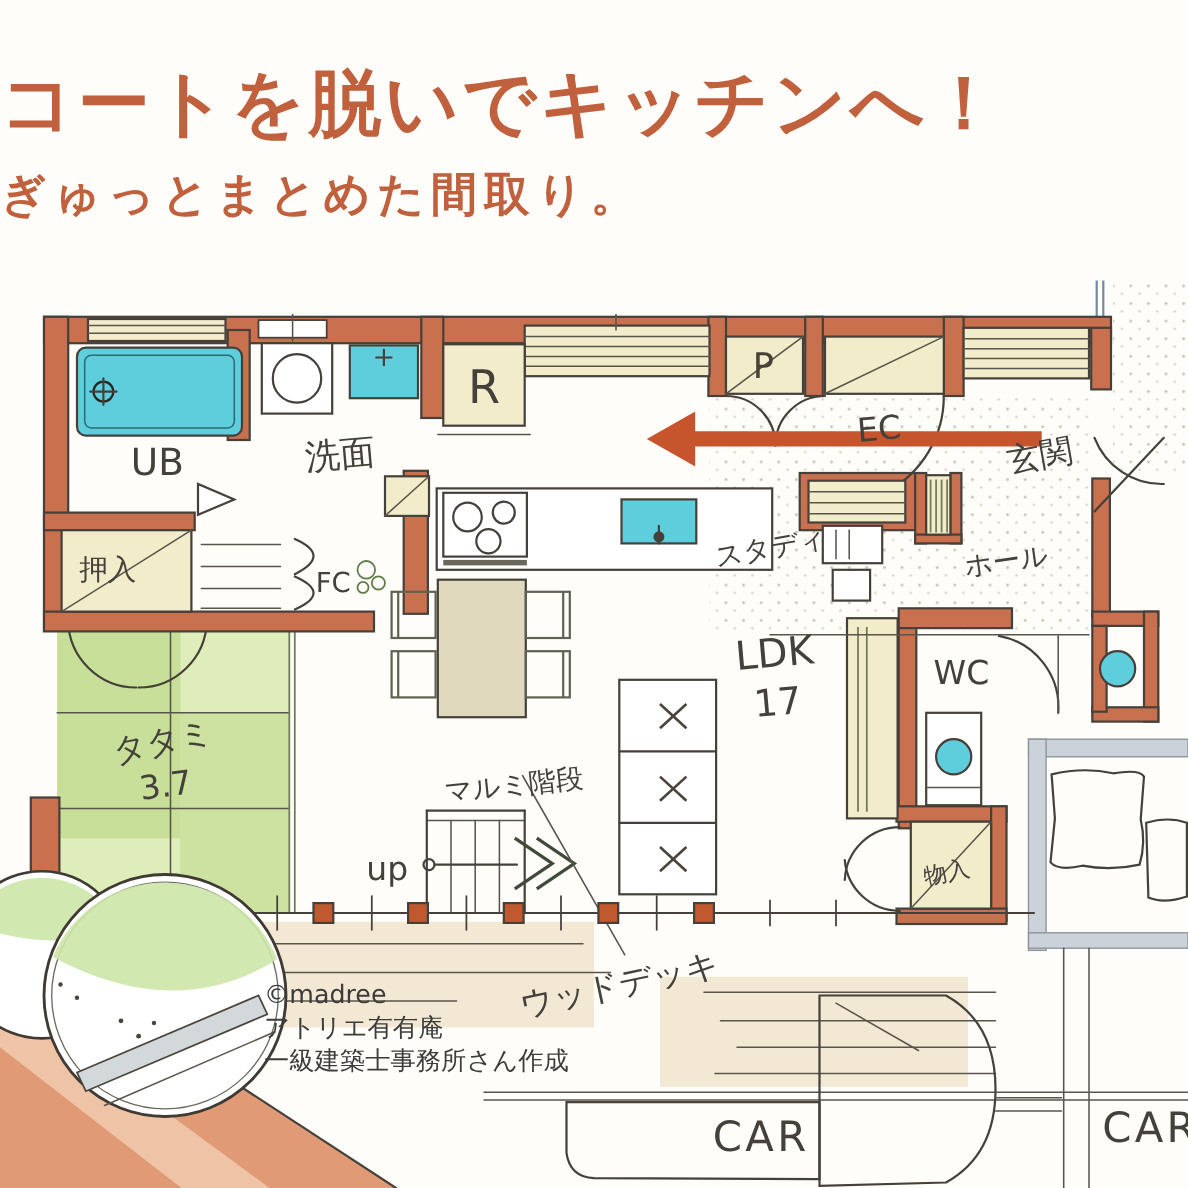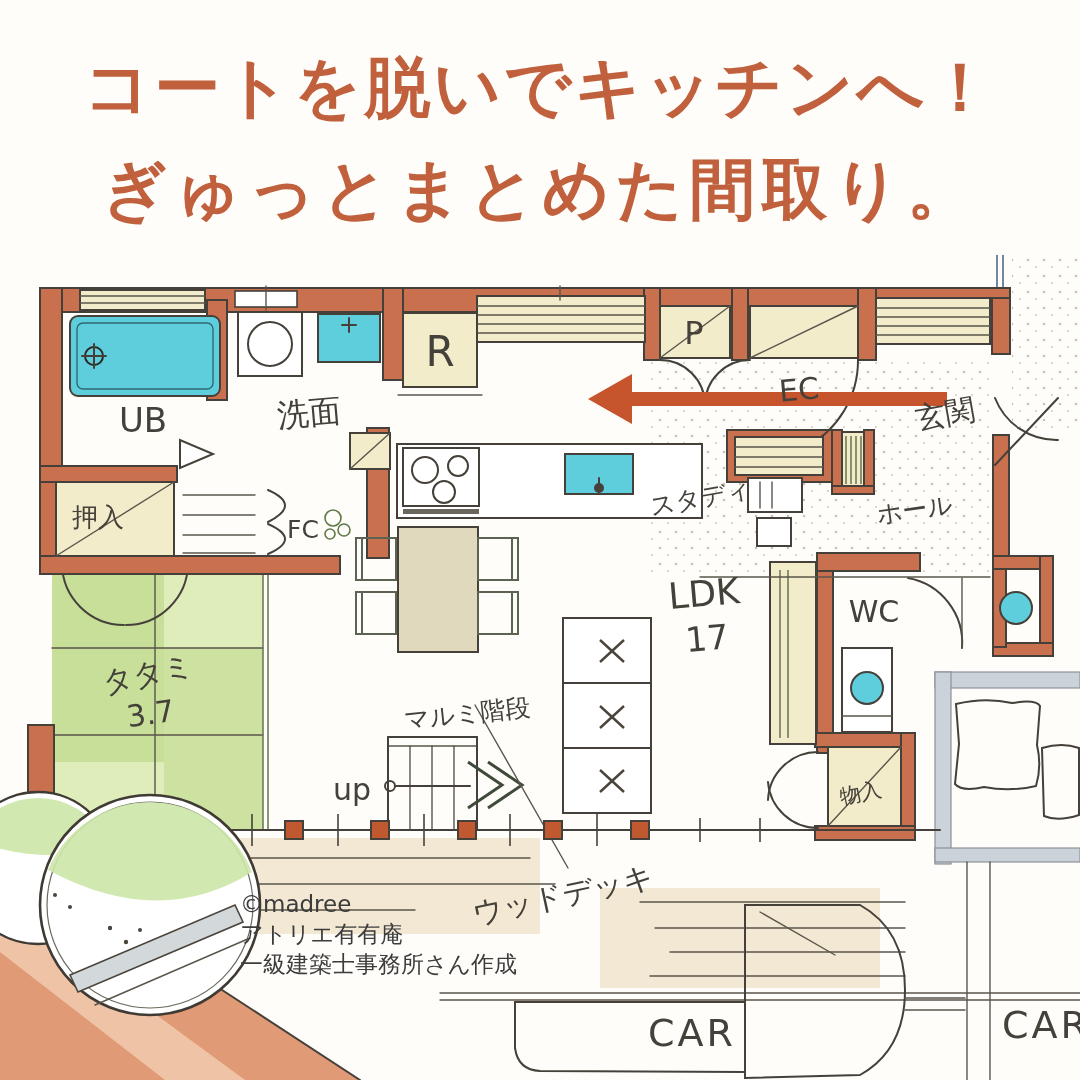--- a/index.html
+++ b/index.html
@@ -1,20 +1,20 @@
 <!DOCTYPE html>
 <html><head>
 <meta charset="utf-8">
 <style>
   html,body{margin:0;padding:0;background:#ffffff;width:1080px;height:1080px;overflow:hidden;}
   .page{position:relative;width:1080px;height:1080px;background:#fffdf9;font-family:"DejaVu Sans",sans-serif;}
-  .title{position:absolute;top:42px;left:0;width:1080px;text-align:center;color:#c0603c;
-         font-family:Liberation Mono, monospace;font-weight:bold;line-height:1.55;}
+  .title{position:absolute;top:42px;left:0;width:1080px;text-align:left;color:#c0603c;
+         font-family:Liberation Sans, sans-serif;font-weight:bold;line-height:1.55;}
   .title .t1{font-size:66px;letter-spacing:3px;display:block;}
-  .title .t2{font-size:66px;letter-spacing:6px;display:block;}
+  .title .t2{font-size:42px;letter-spacing:6px;display:block;}
   svg{position:absolute;left:0;top:0;}
   .wall{fill:#c9714e;stroke:#45403a;stroke-width:2;}
   .cream{fill:#f3eccb;stroke:#45403a;stroke-width:2;}
   .cyan{fill:#5fcedc;stroke:#45403a;stroke-width:2;}
   .wht{fill:#ffffff;stroke:#45403a;stroke-width:2;}
   .ln{stroke:#45403a;fill:none;stroke-width:2;stroke-linecap:round;}
   .ln-thin{stroke:#5a554b;fill:none;stroke-width:1.4;stroke-linecap:round;}
   .green-ln{stroke:#6d7c54;fill:none;stroke-width:1.6;}
   .lbl{fill:#44403a;font-family:"DejaVu Sans",sans-serif;}
   .credit{fill:#3c3c3c;font-family:"DejaVu Sans",sans-serif;font-size:23px;}

